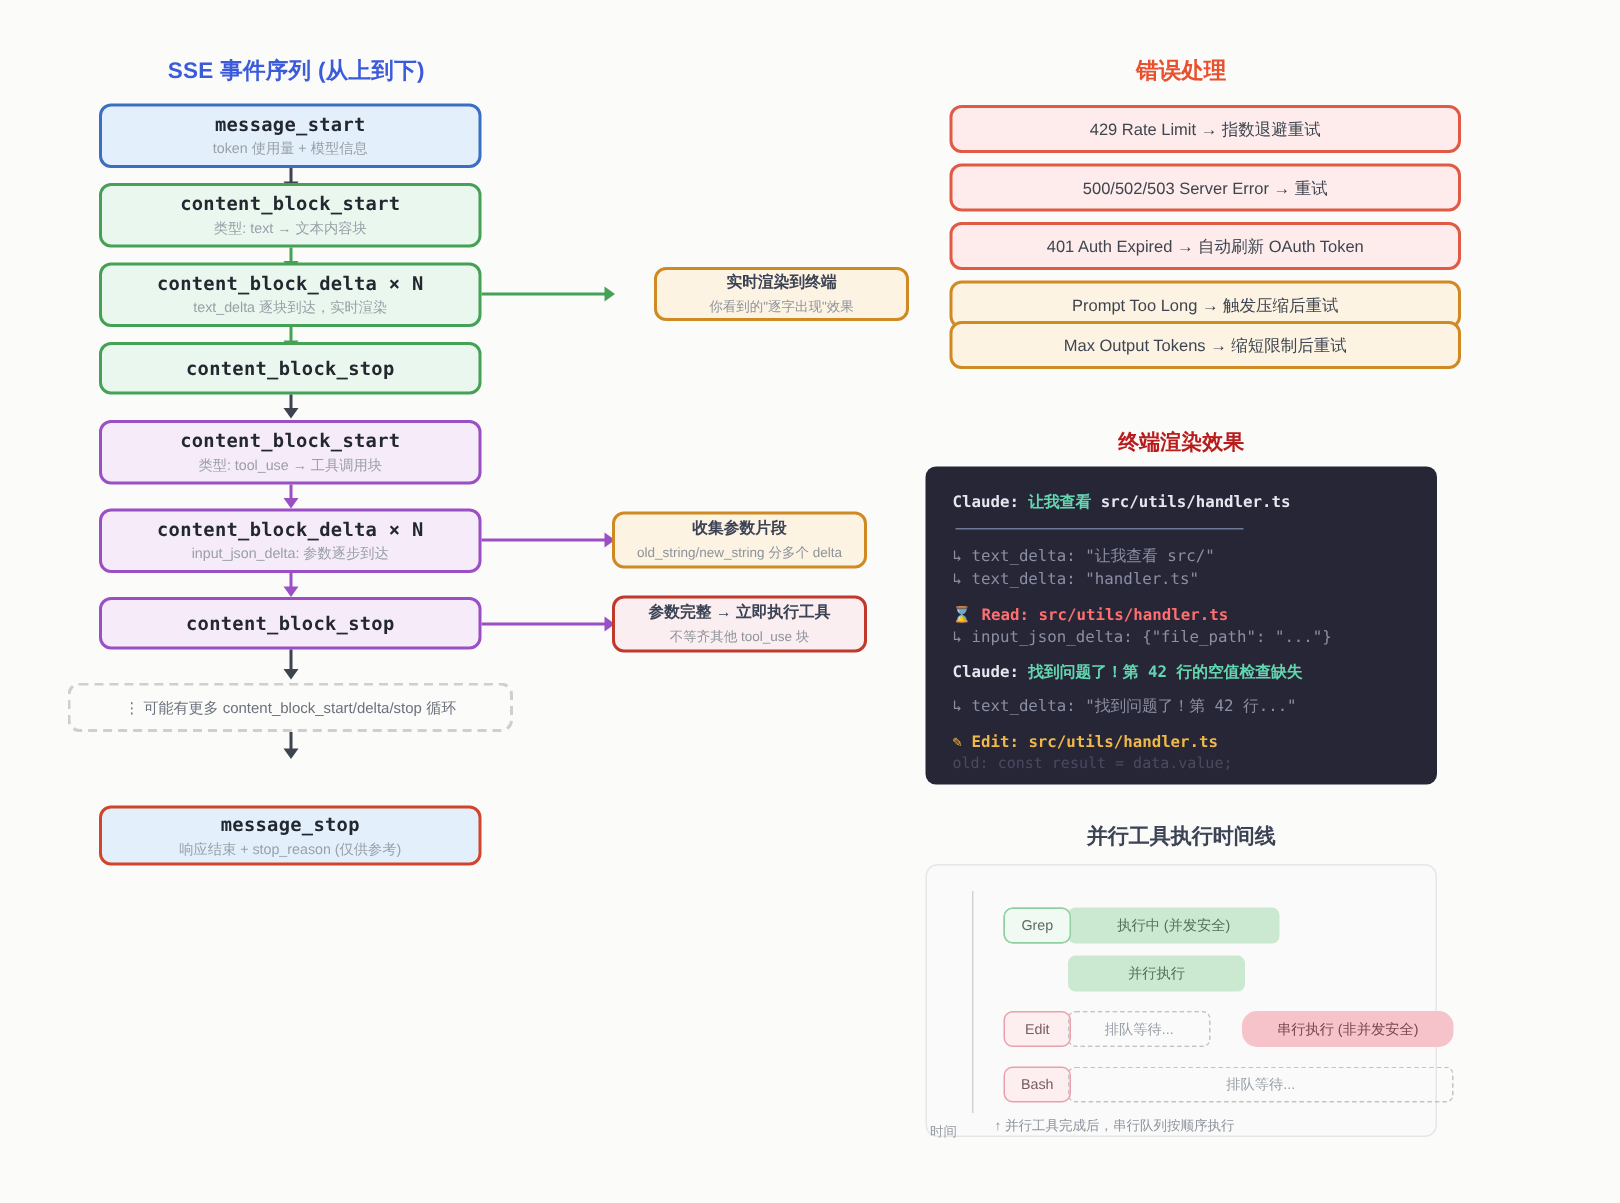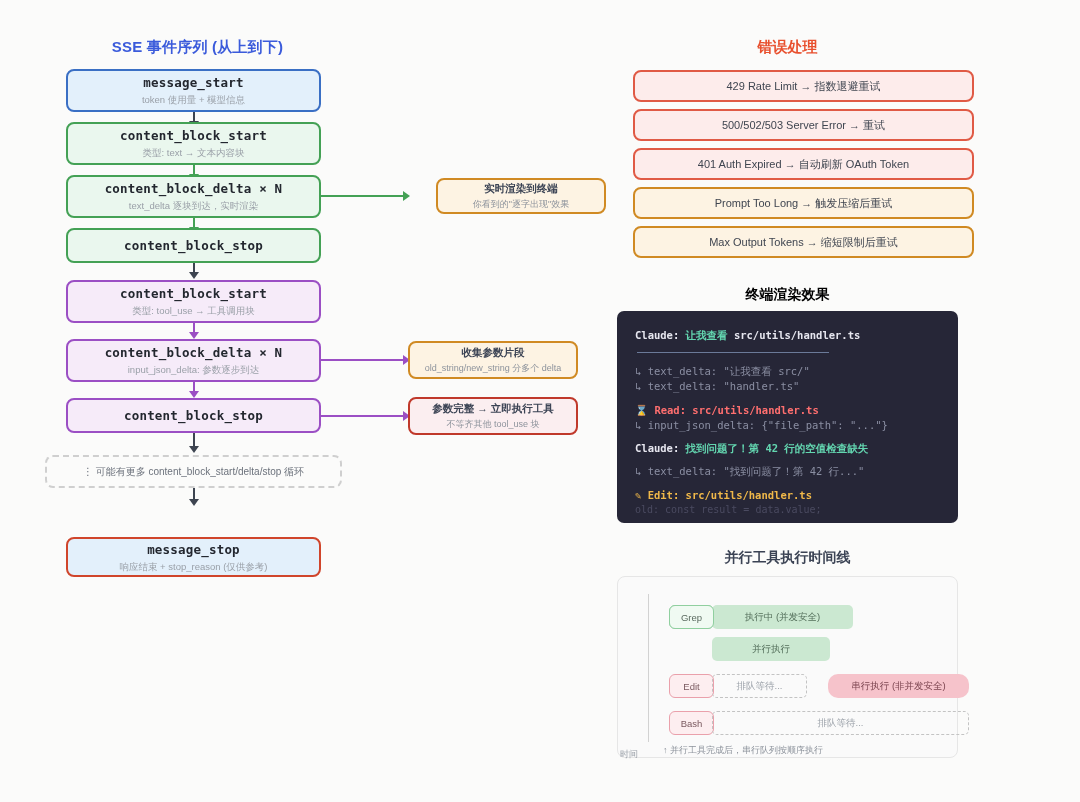--- a/index.html
+++ b/index.html
@@ -18,21 +18,21 @@
     position:absolute;left:60px;top:38px;width:275px;
     text-align:center;font-size:15px;font-weight:bold;color:#3b5bdb;
     letter-spacing:.2px;
   }
   .h-err{
     position:absolute;left:617px;top:38px;width:341px;
     text-align:center;font-size:15px;font-weight:bold;color:#e8502e;
   }
   .h-term{
     position:absolute;left:617px;top:286px;width:341px;
-    text-align:center;font-size:14px;font-weight:bold;color:#000000;
+    text-align:center;font-size:14px;font-weight:bold;color:#b91c1c;
   }
   .h-par{
     position:absolute;left:617px;top:549px;width:341px;
     text-align:center;font-size:14px;font-weight:bold;color:#3b4354;
   }
 
   
   .node{
     position:absolute;left:66px;width:255px;
     border-radius:8px;border:2px solid #888;
@@ -238,21 +238,21 @@
     </div>
   <div class="errrow red" style="top:109px;">
       <span>500/502/503 Server Error → 重试</span>
     </div>
   <div class="errrow red" style="top:148px;">
       <span>401 Auth Expired → 自动刷新 OAuth Token</span>
     </div>
   <div class="errrow amber" style="top:187px;">
       <span>Prompt Too Long → 触发压缩后重试</span>
     </div>
-  <div class="errrow amber" style="top:226px;text-align:center;">
+  <div class="errrow amber" style="top:214px;text-align:center;">
       <span>Max Output Tokens → 缩短限制后重试</span>
     </div>
 
   <div class="h-term">终端渲染效果</div>
   <div class="term">
     <div class="line claude"><span>Claude: </span><span class="zh">让我查看</span><span> src/utils/handler.ts</span></div>
     <div class="rule"></div>
     <div class="line delta">↳ text_delta: "让我查看 src/"</div>
     <div class="line delta">↳ text_delta: "handler.ts"</div>
     <div class="gap"></div>

